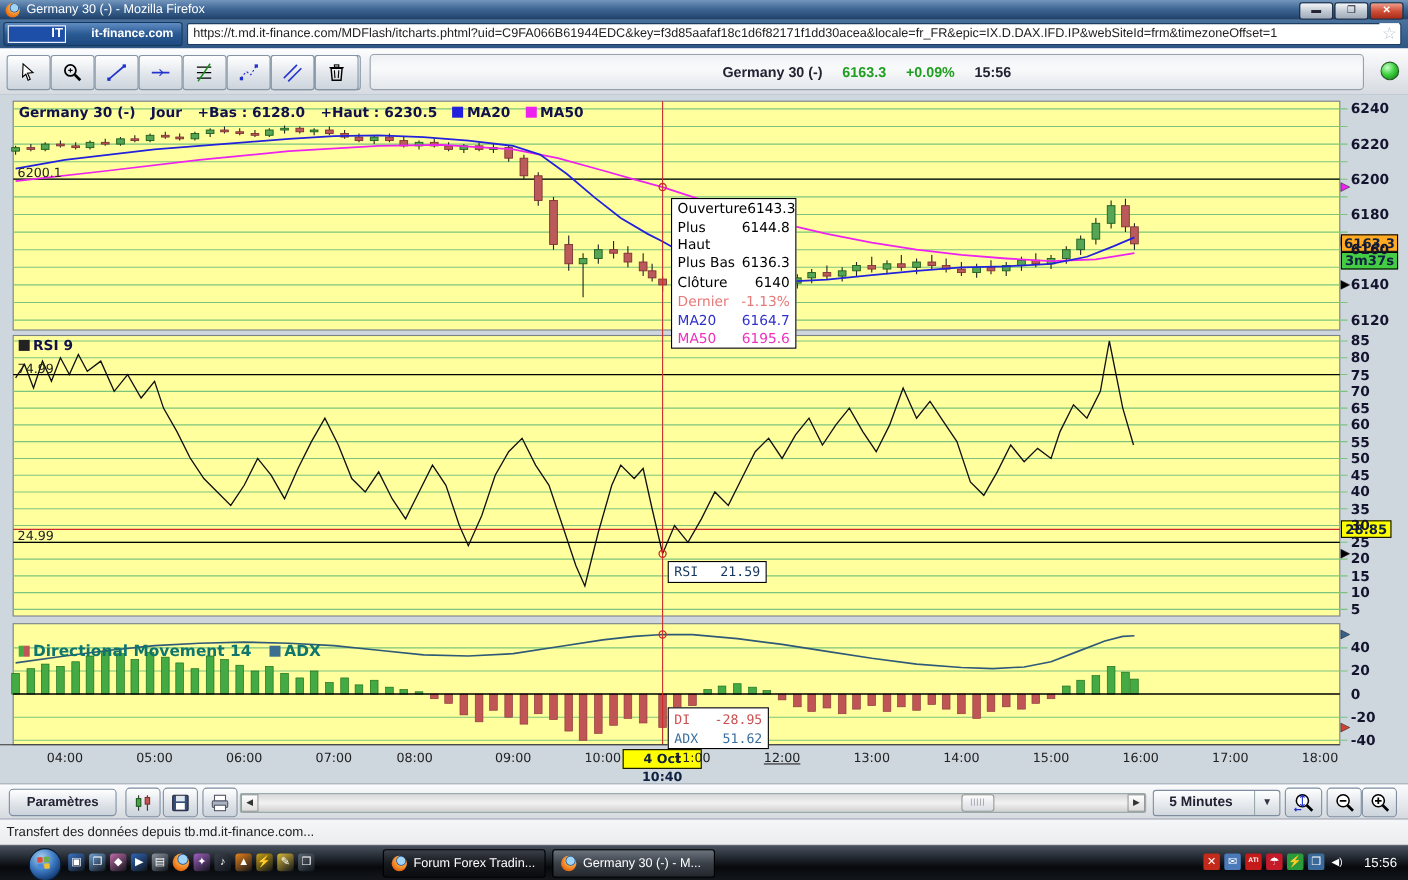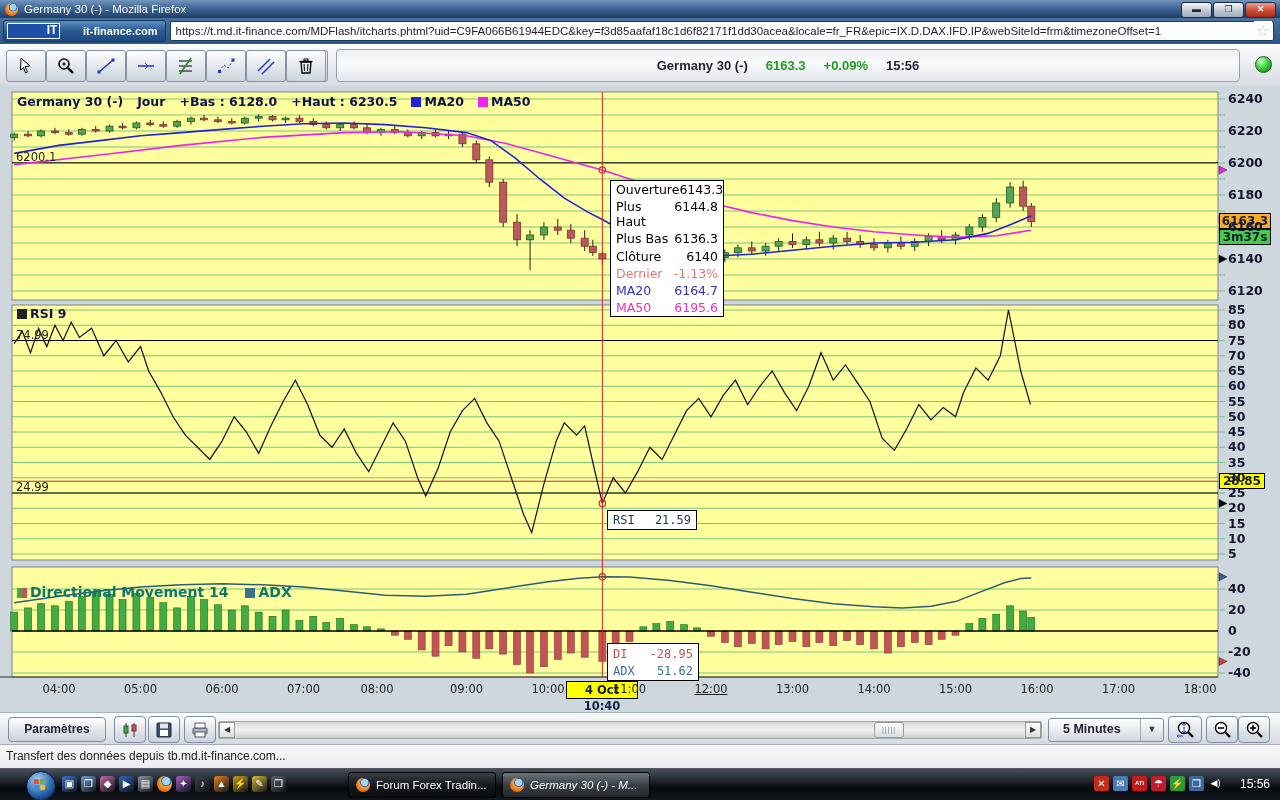--- a/index.html
+++ b/index.html
@@ -102,21 +102,21 @@
     background:radial-gradient(circle at 38% 28%,#a8d2f2,#3c78c0 45%,#123a72 78%,#081c38);
     border:1px solid #0a1a30;}
   #orbflag{position:absolute;left:34px;top:10px;width:11px;height:11px;display:grid;
     grid-template-columns:5px 5px;grid-gap:1px;transform:rotate(-4deg);}
   #orbflag i{width:5px;height:5px;border-radius:1px;}
   #quicklaunch{position:absolute;left:62px;top:7px;display:flex;gap:4px;}
   .ql{width:15px;height:16px;border-radius:3px;font-size:10px;text-align:center;line-height:16px;color:#fff;}
   .tbtn{position:absolute;top:3px;width:148px;height:26px;border:1px solid #000;border-radius:3px;
     color:#fff;font-size:11.5px;display:flex;align-items:center;gap:6px;padding-left:7px;box-sizing:border-box;}
   #tbtn1{left:348px;background:linear-gradient(#3a4048,#16191d 50%,#0a0c0f);}
-  #tbtn2{left:502px;background:linear-gradient(#6b737d,#3a4048 50%,#23272c);font-style:italic;}
+  #tbtn2{left:502px;background:linear-gradient(#6b737d,#3a4048 50%,#23272c);}
   .ffmini{width:14px;height:14px;border-radius:50%;flex:none;
     background:radial-gradient(circle at 62% 32%,#9fd4f5 0 26%,#2a5ea0 32%,#f7a03c 38%,#e86a10 72%,#a34206);}
   #tray{position:absolute;left:1094px;top:7px;display:flex;gap:4px;align-items:center;}
   .tricon{width:15px;height:15px;border-radius:2px;font-size:10px;text-align:center;line-height:15px;color:#fff;}
   #clock{position:absolute;right:10px;top:8px;color:#fff;font-size:12px;}
 </style>
 </head>
 <body>
 
 <div id="titlebar" class="abs">

